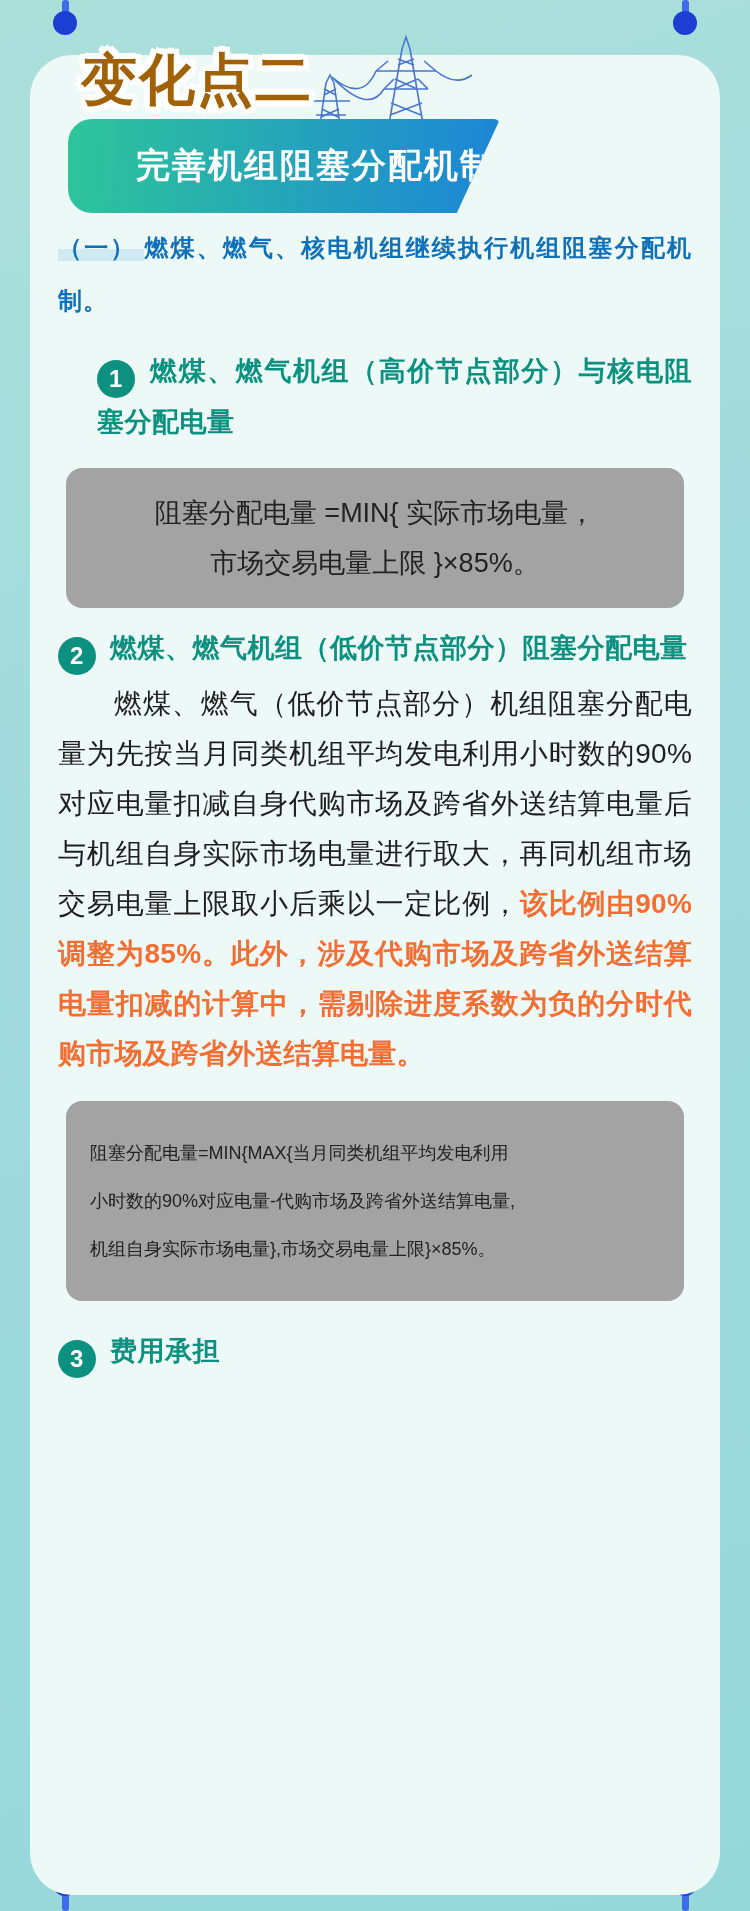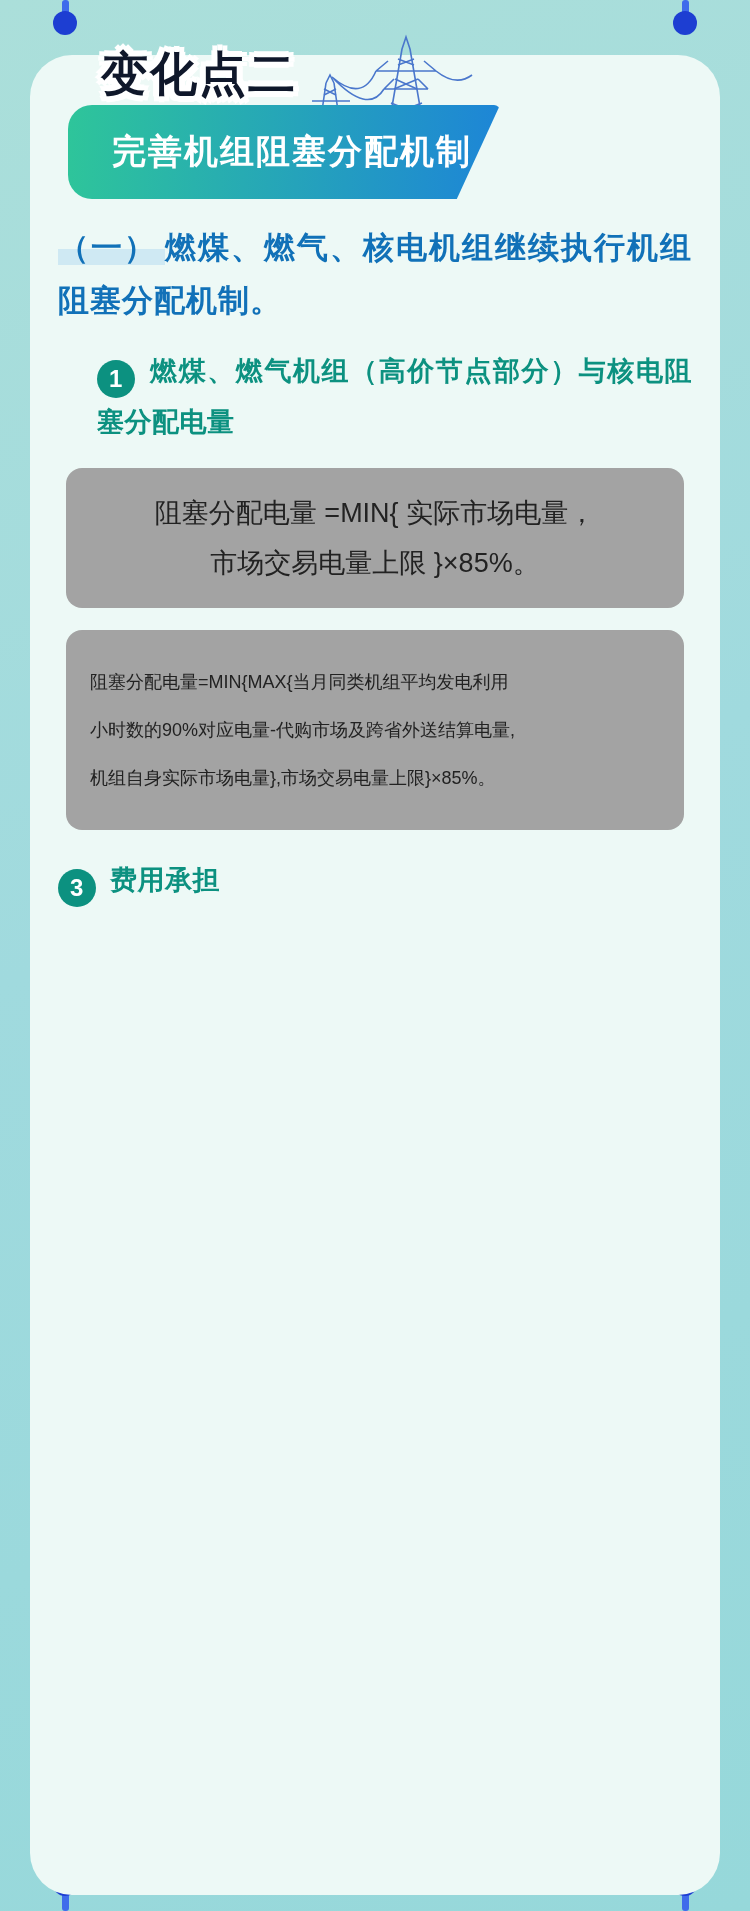--- a/index.html
+++ b/index.html
@@ -26,38 +26,38 @@
 
   
   .card {
     position:absolute; left:30px; top:55px; width:690px; height:1840px;
     background:#edf9f6; border-radius:42px; padding:0 28px;
   }
 
   
   .header { position:relative; height:150px; }
   .badge-title {
-    position:absolute; left:43px; top:-12px; z-index:3;
-    font-size:47px; font-weight:900; letter-spacing:2px; color:#0f172a;
+    position:absolute; left:23px; top:-12px; z-index:3;
+    font-size:56px; font-weight:900; letter-spacing:2px; color:#a16207;
     text-shadow:-5px -5px 0 #fff, 5px -5px 0 #fff, -5px 5px 0 #fff, 5px 5px 0 #fff,
                 -6px 0 0 #fff, 6px 0 0 #fff, 0 -6px 0 #fff, 0 6px 0 #fff;
   }
   .towers { position:absolute; left:218px; top:-24px; z-index:1; }
   .banner {
-    position:absolute; left:10px; top:50px; width:432px; height:94px; z-index:2;
+    position:absolute; left:10px; top:64px; width:432px; height:94px; z-index:2;
     background:linear-gradient(93deg,#2ec59a 0%, #1d85d7 100%);
     border-radius:24px 6px 6px 24px;
     clip-path:polygon(0 0, 100% 0, 90% 100%, 0 100%);
-    display:flex; align-items:center; padding-left:44px;
+    display:flex; align-items:center; padding-left:68px;
     color:#fff; font-size:34px; font-weight:700; letter-spacing:2px;
   }
 
   
   .sec-heading {
-    margin-top:16px; font-size:31px; font-weight:700; color:#1171b8;
+    margin-top:16px; font-size:24px; font-weight:700; color:#1171b8;
     line-height:53px; letter-spacing:1px; text-align:justify;
   }
   .sec-heading .hl { background:linear-gradient(180deg, transparent 54%, #cfe9f3 54%); padding-right:8px; }
   .sec-two { margin-top:22px; }
 
   
   .item-title {
     font-size:27px; font-weight:700; color:#0c9180;
     line-height:48px; letter-spacing:0.5px; text-align:justify;
   }
@@ -125,20 +125,22 @@
     </div>
 
     <h2 class="sec-heading"><span class="hl">（一）</span><span>燃煤、燃气、核电机组继续执行机组阻塞分配机制。</span></h2>
 
     <p class="item-title mt-item1"><span class="num">1</span><span>燃煤、燃气机组（高价节点部分）与核电阻塞分配电量</span></p>
     <div class="formula formula-1">
       <div>阻塞分配电量 =MIN{ 实际市场电量，</div>
       <div>市场交易电量上限 }×85%。</div>
     </div>
 
+    <p class="item-title mt-item2"><span class="num">2</span><span>燃煤、燃气机组（低价节点部分）阻塞分配电量</span></p>
+    <p class="body-p"><span>燃煤、燃气（低价节点部分）机组阻塞分配电量为先按当月同类机组平均发电利用小时数的90%对应电量扣减自身代购市场及跨省外送结算电量后与机组自身实际市场电量进行取大，再同机组市场交易电量上限取小后乘以一定比例，</span><span class="accent">该比例由90%调整为85%。此外，涉及代购市场及跨省外送结算电量扣减的计算中，需剔除进度系数为负的分时代购市场及跨省外送结算电量。</span></p>
     <div class="formula formula-2">
       <div>阻塞分配电量=MIN{MAX{当月同类机组平均发电利用</div>
       <div>小时数的90%对应电量-代购市场及跨省外送结算电量,</div>
       <div>机组自身实际市场电量},市场交易电量上限}×85%。</div>
     </div>
 
     <p class="item-title mt-item3"><span class="num">3</span><span>费用承担</span></p>
 
     <h2 class="sec-heading sec-two"></h2>
 

